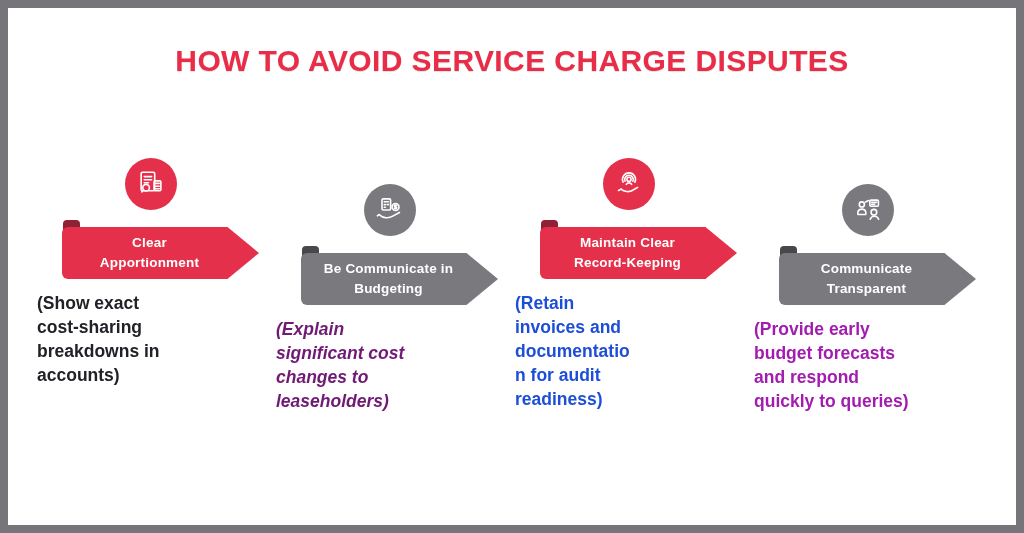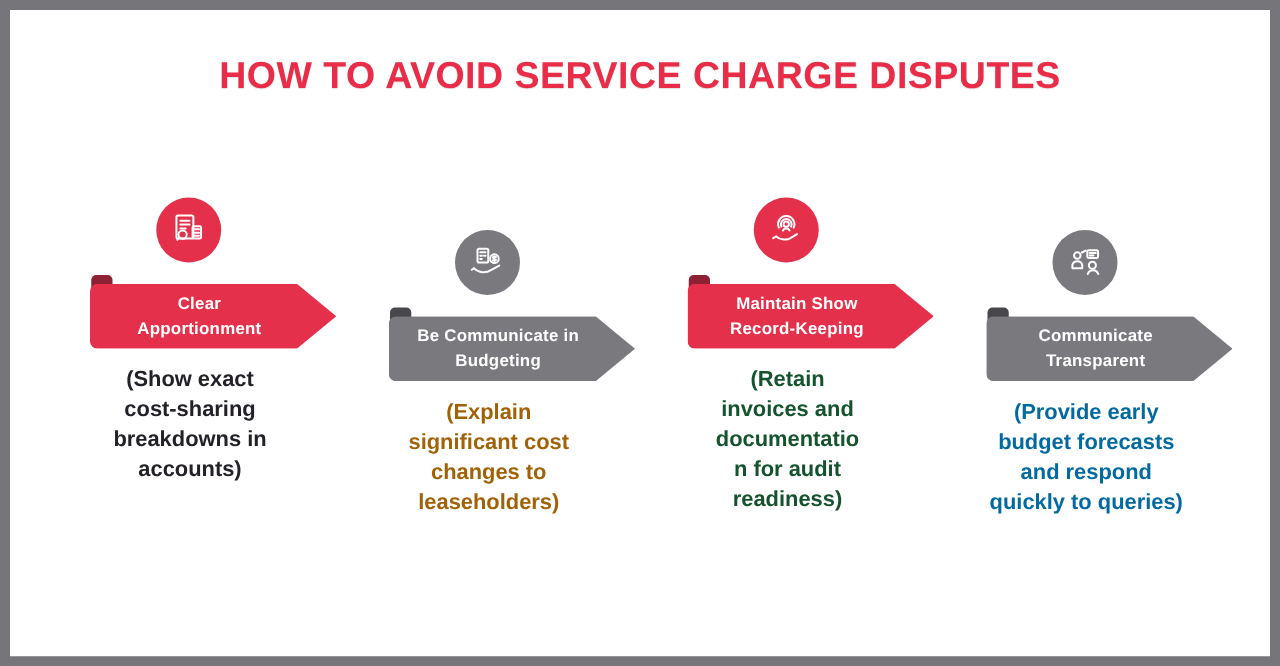--- a/index.html
+++ b/index.html
@@ -37,21 +37,21 @@
   .icon-circle {
     position: absolute;
     left: 63px; top: 0;
     width: 52px; height: 52px;
     border-radius: 50%;
     background: var(--main);
     display: flex; align-items: center; justify-content: center;
   }
   .icon-circle svg { width: 32px; height: 32px; }
 
-  .banner { position: absolute; left: 0; top: 69px; width: 197px; height: 52px; margin-left: 10px; }
+  .banner { position: absolute; left: 0; top: 69px; width: 197px; height: 52px; }
   .banner-fold {
     position: absolute;
     left: 1px; top: -7px;
     width: 17px; height: 20px;
     border-radius: 4px 4px 0 0;
     background: var(--fold);
   }
   .banner-body {
     position: absolute;
     left: 0; top: 0;
@@ -73,21 +73,20 @@
     font-weight: bold;
     line-height: 1.5;
     letter-spacing: 0.2px;
     white-space: pre-line;
   }
   .description {
     position: absolute;
     left: 90px; top: 134px;
     transform: translateX(-50%);
     width: 230px;
-    text-align: center;
     color: #232127;
     font-size: 17.5px;
     font-weight: bold;
     line-height: 1.37;
     white-space: pre-line;
   }
 </style>
 </head>
 <body>
 
@@ -135,44 +134,44 @@
         <path d="M4.2 16.8c3 3 8 3.2 11 1.2l5.5-3"></path>
         <path d="M4.2 16.8l-1.4.9"></path>
       </svg>
     </div>
     <div class="banner">
       <div class="banner-fold"></div>
       <div class="banner-body"></div>
       <div class="banner-label">Be Communicate in
 Budgeting</div>
     </div>
-    <div class="description" style="color: #a16207;">(Explain
+    <div class="description" style="color: #701a75; font-style: italic;">(Explain
 significant cost
 changes to
 leaseholders)</div>
   </div>
 
   <div class="col col-2" style="--main: #e4304a; --fold: #8e2133;">
     <div class="icon-circle">
       <svg viewBox="0 0 26 26" fill="none" stroke="#ffffff" stroke-width="1.3" stroke-linecap="round" stroke-linejoin="round">
         <path d="M8.2 11.5a5.3 5.3 0 119.6 0"></path>
         <path d="M9.8 10.8a3.5 3.5 0 116.4 0"></path>
         <circle cx="13" cy="9.2" r="1.7"></circle>
         <path d="M10.8 13.3a2.6 2.6 0 014.4 0"></path>
         <path d="M6.5 17.2c2.5 2.3 7 2.6 9.5.9l4-2.4"></path>
         <path d="M6.5 17.2l-2 1.1"></path>
       </svg>
     </div>
     <div class="banner">
       <div class="banner-fold"></div>
       <div class="banner-body"></div>
-      <div class="banner-label">Maintain Show
+      <div class="banner-label">Maintain Clear
 Record-Keeping</div>
     </div>
-    <div class="description" style="color: #14532d;">(Retain
+    <div class="description" style="color: #1d4ed8;">(Retain
 invoices and
 documentatio
 n for audit
 readiness)</div>
   </div>
 
   <div class="col col-3" style="--main: #7a797e; --fold: #48474c;">
     <div class="icon-circle">
       <svg viewBox="0 0 26 26" fill="none" stroke="#ffffff" stroke-width="1.3" stroke-linecap="round" stroke-linejoin="round">
         <circle cx="8" cy="8.5" r="2.1"></circle>
@@ -184,19 +183,19 @@
         <circle cx="17.8" cy="14.8" r="2.3"></circle>
         <path d="M14.8 20.5a3.6 3.6 0 016.8 0"></path>
       </svg>
     </div>
     <div class="banner">
       <div class="banner-fold"></div>
       <div class="banner-body"></div>
       <div class="banner-label">Communicate
 Transparent</div>
     </div>
-    <div class="description" style="color: #0369a1;">(Provide early
+    <div class="description" style="color: #a21caf;">(Provide early
 budget forecasts
 and respond
 quickly to queries)</div>
   </div>
 
 </div>
 
 </body></html>

